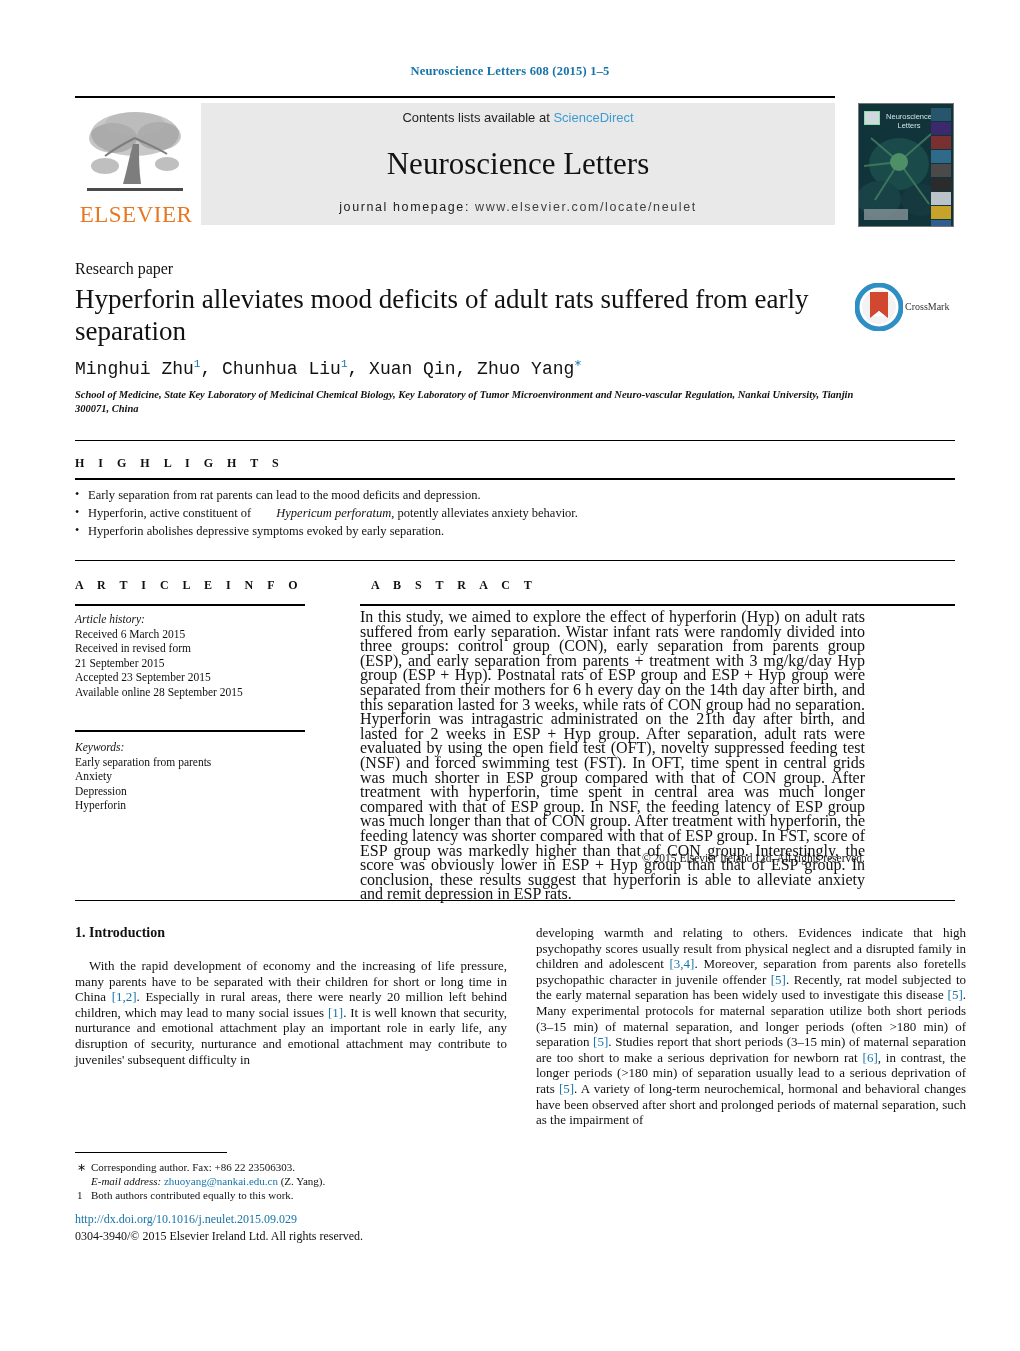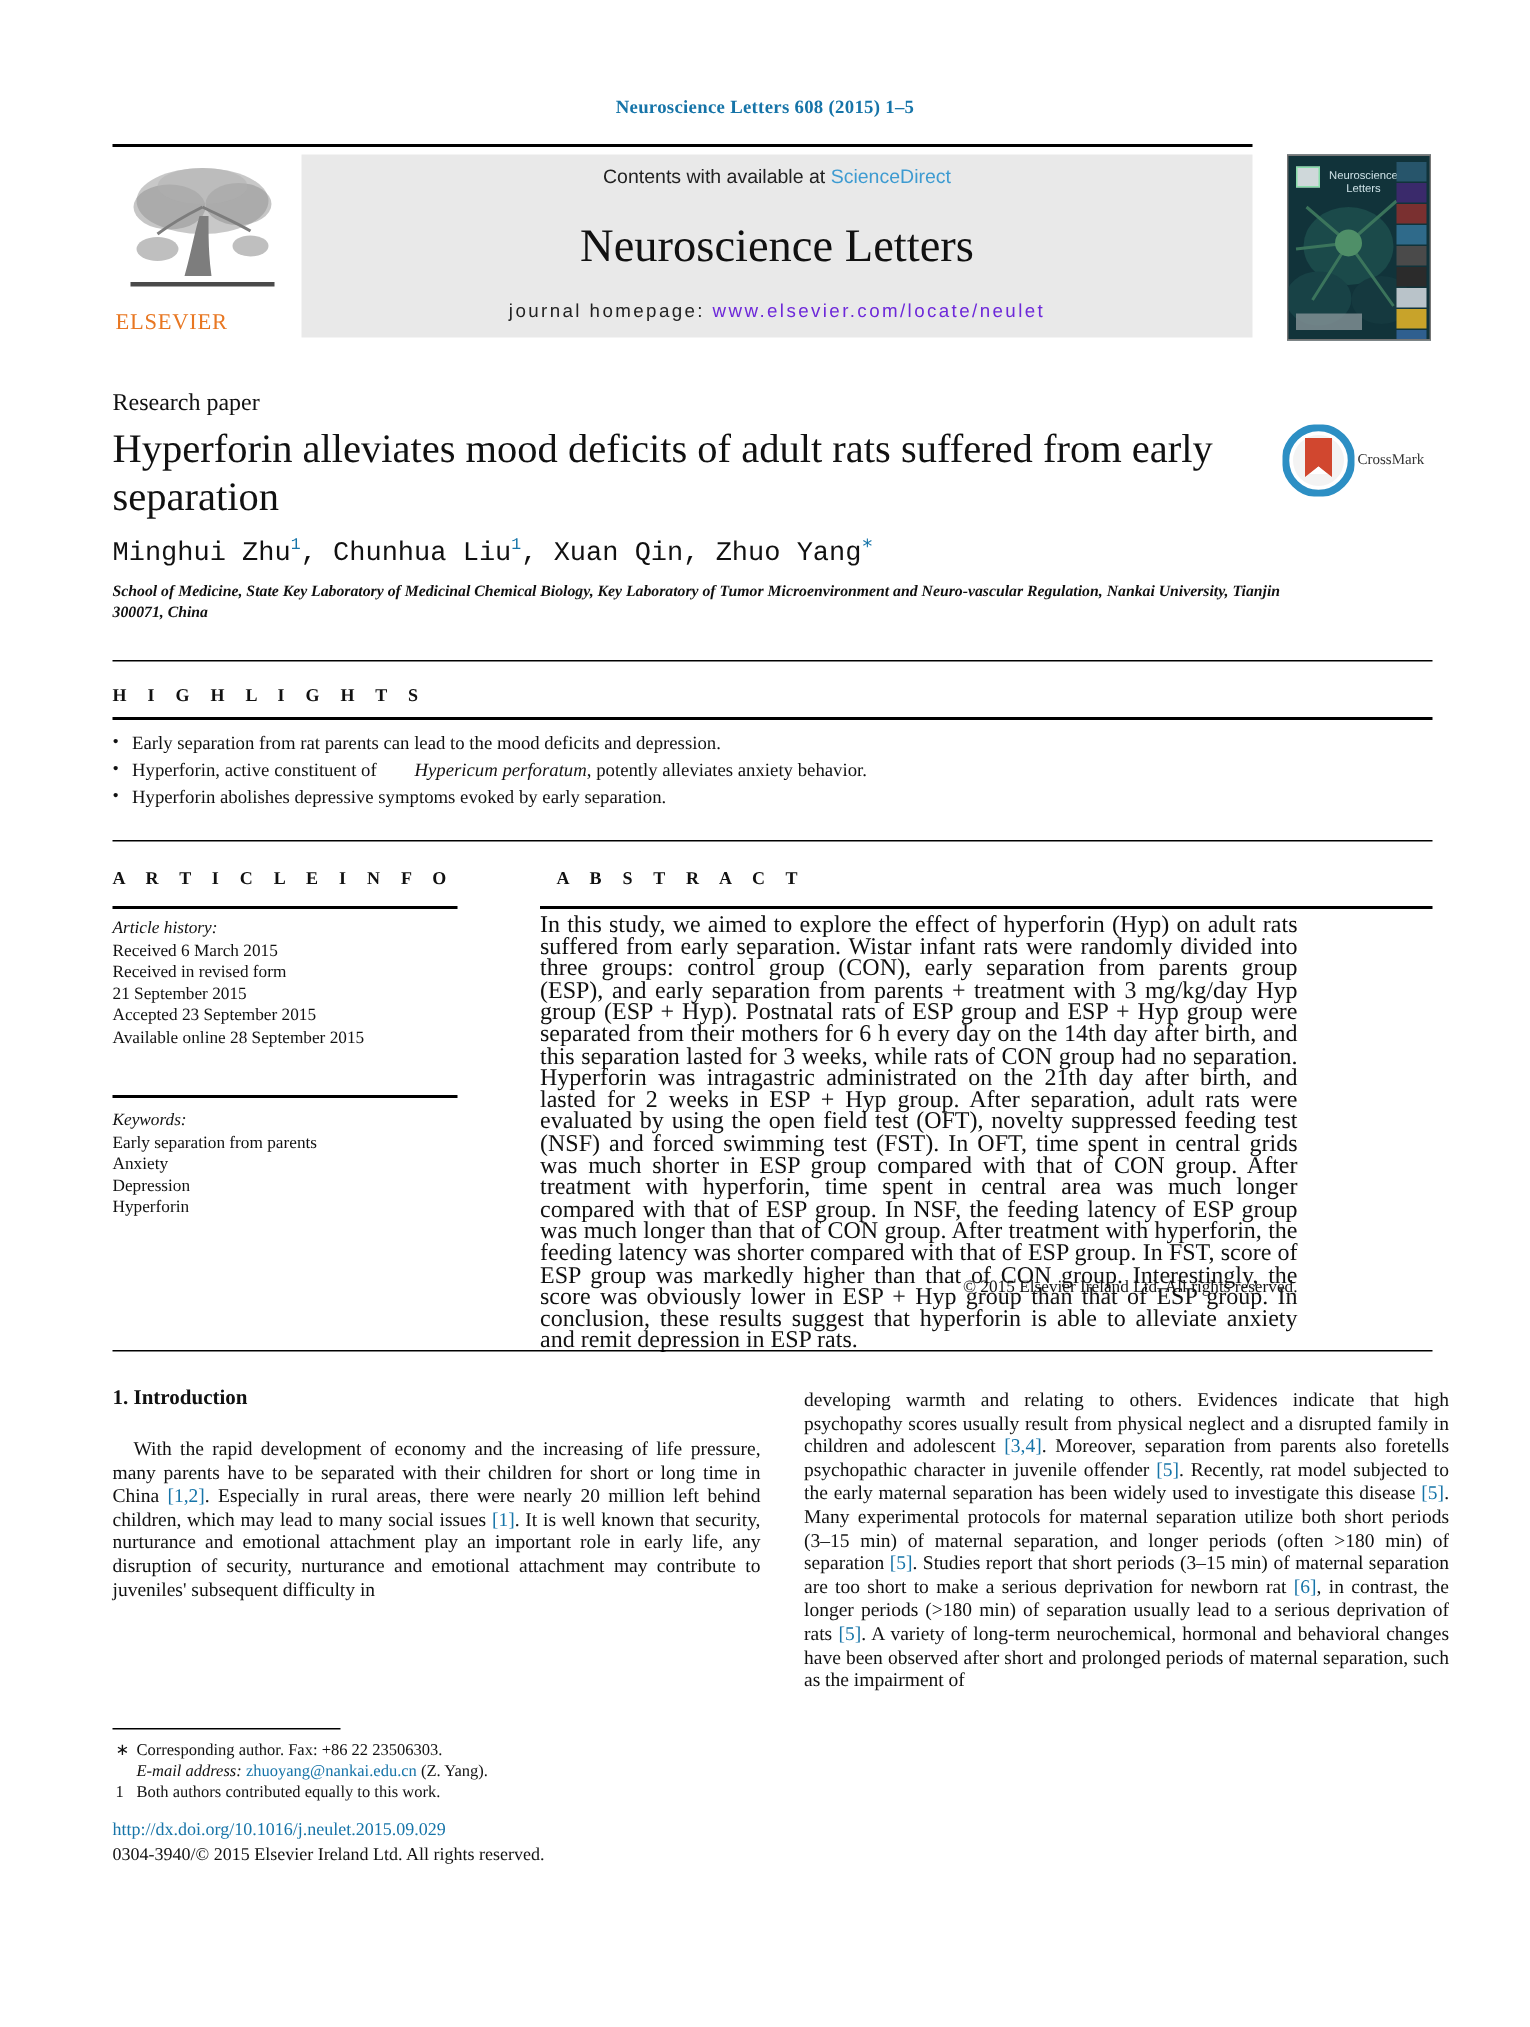--- a/index.html
+++ b/index.html
@@ -28,43 +28,43 @@
   
   .masthead{position:absolute;left:75px;top:100px;width:760px;height:128px;}
   .elsevier-box{position:absolute;left:0;top:0;width:122px;height:128px;background:#fff;}
   .tree{
     position:absolute;left:8px;top:4px;width:104px;height:96px;
     overflow:hidden;
   }
   .tree svg{display:block;}
   .elsevier-word{
     position:absolute;left:2px;bottom:2px;width:118px;
-    color:#e87722;
+    text-align:center;color:#e87722;
     font-family:"Liberation Serif", serif;
-    font-size:15px;letter-spacing:.5px;line-height:22px;
+    font-size:23px;letter-spacing:.5px;line-height:22px;
   }
   .grayband{
     position:absolute;left:126px;top:3px;width:634px;height:122px;
     background:#e9e9e9;
   }
   .contents-line{
     position:absolute;left:126px;top:10px;width:634px;text-align:center;
     font-family:"Liberation Sans", sans-serif;font-size:13px;color:#222;
   }
   .contents-line a{color:#3d9bd1;text-decoration:none;}
   .journal-title{
     position:absolute;left:126px;top:46px;width:634px;text-align:center;
     font-family:"Liberation Serif", serif;font-size:31px;color:#111;
   }
   .homepage-line{
     position:absolute;left:126px;top:100px;width:634px;text-align:center;
     font-family:"Liberation Sans", sans-serif;font-size:12.5px;color:#222;
     letter-spacing:1.6px;
   }
-  .homepage-line a{color:#6d28d9;text-decoration:none;letter-spacing:1.6px;}
+  .homepage-line a{color:#404040;text-decoration:none;letter-spacing:1.6px;}
 
   
   .cover{
     position:absolute;left:858px;top:103px;width:94px;height:122px;
     border:1px solid #777;background:#0d2b33;overflow:hidden;
   }
   .cover-inner{position:absolute;inset:0;}
   .cover-title{
     position:absolute;left:26px;top:8px;width:48px;
     font-family:"Liberation Sans", sans-serif;font-size:7.5px;color:#cfe3e8;
@@ -218,21 +218,21 @@
             <rect x="4" y="84" width="96" height="3" fill="#4a4a4a"></rect>
           </g>
         </svg>
       </div>
       <div class="elsevier-word">ELSEVIER</div>
     </div>
 
     <div class="grayband"></div>
 
     <div class="contents-line">
-      <span>Contents with available at</span>
+      <span>Contents lists available at</span>
       <a href="#">ScienceDirect</a>
     </div>
 
     <div class="journal-title">Neuroscience Letters</div>
 
     <div class="homepage-line">
       <span>journal homepage:</span>
       <a href="#">www.elsevier.com/locate/neulet</a>
     </div>
   </div>

